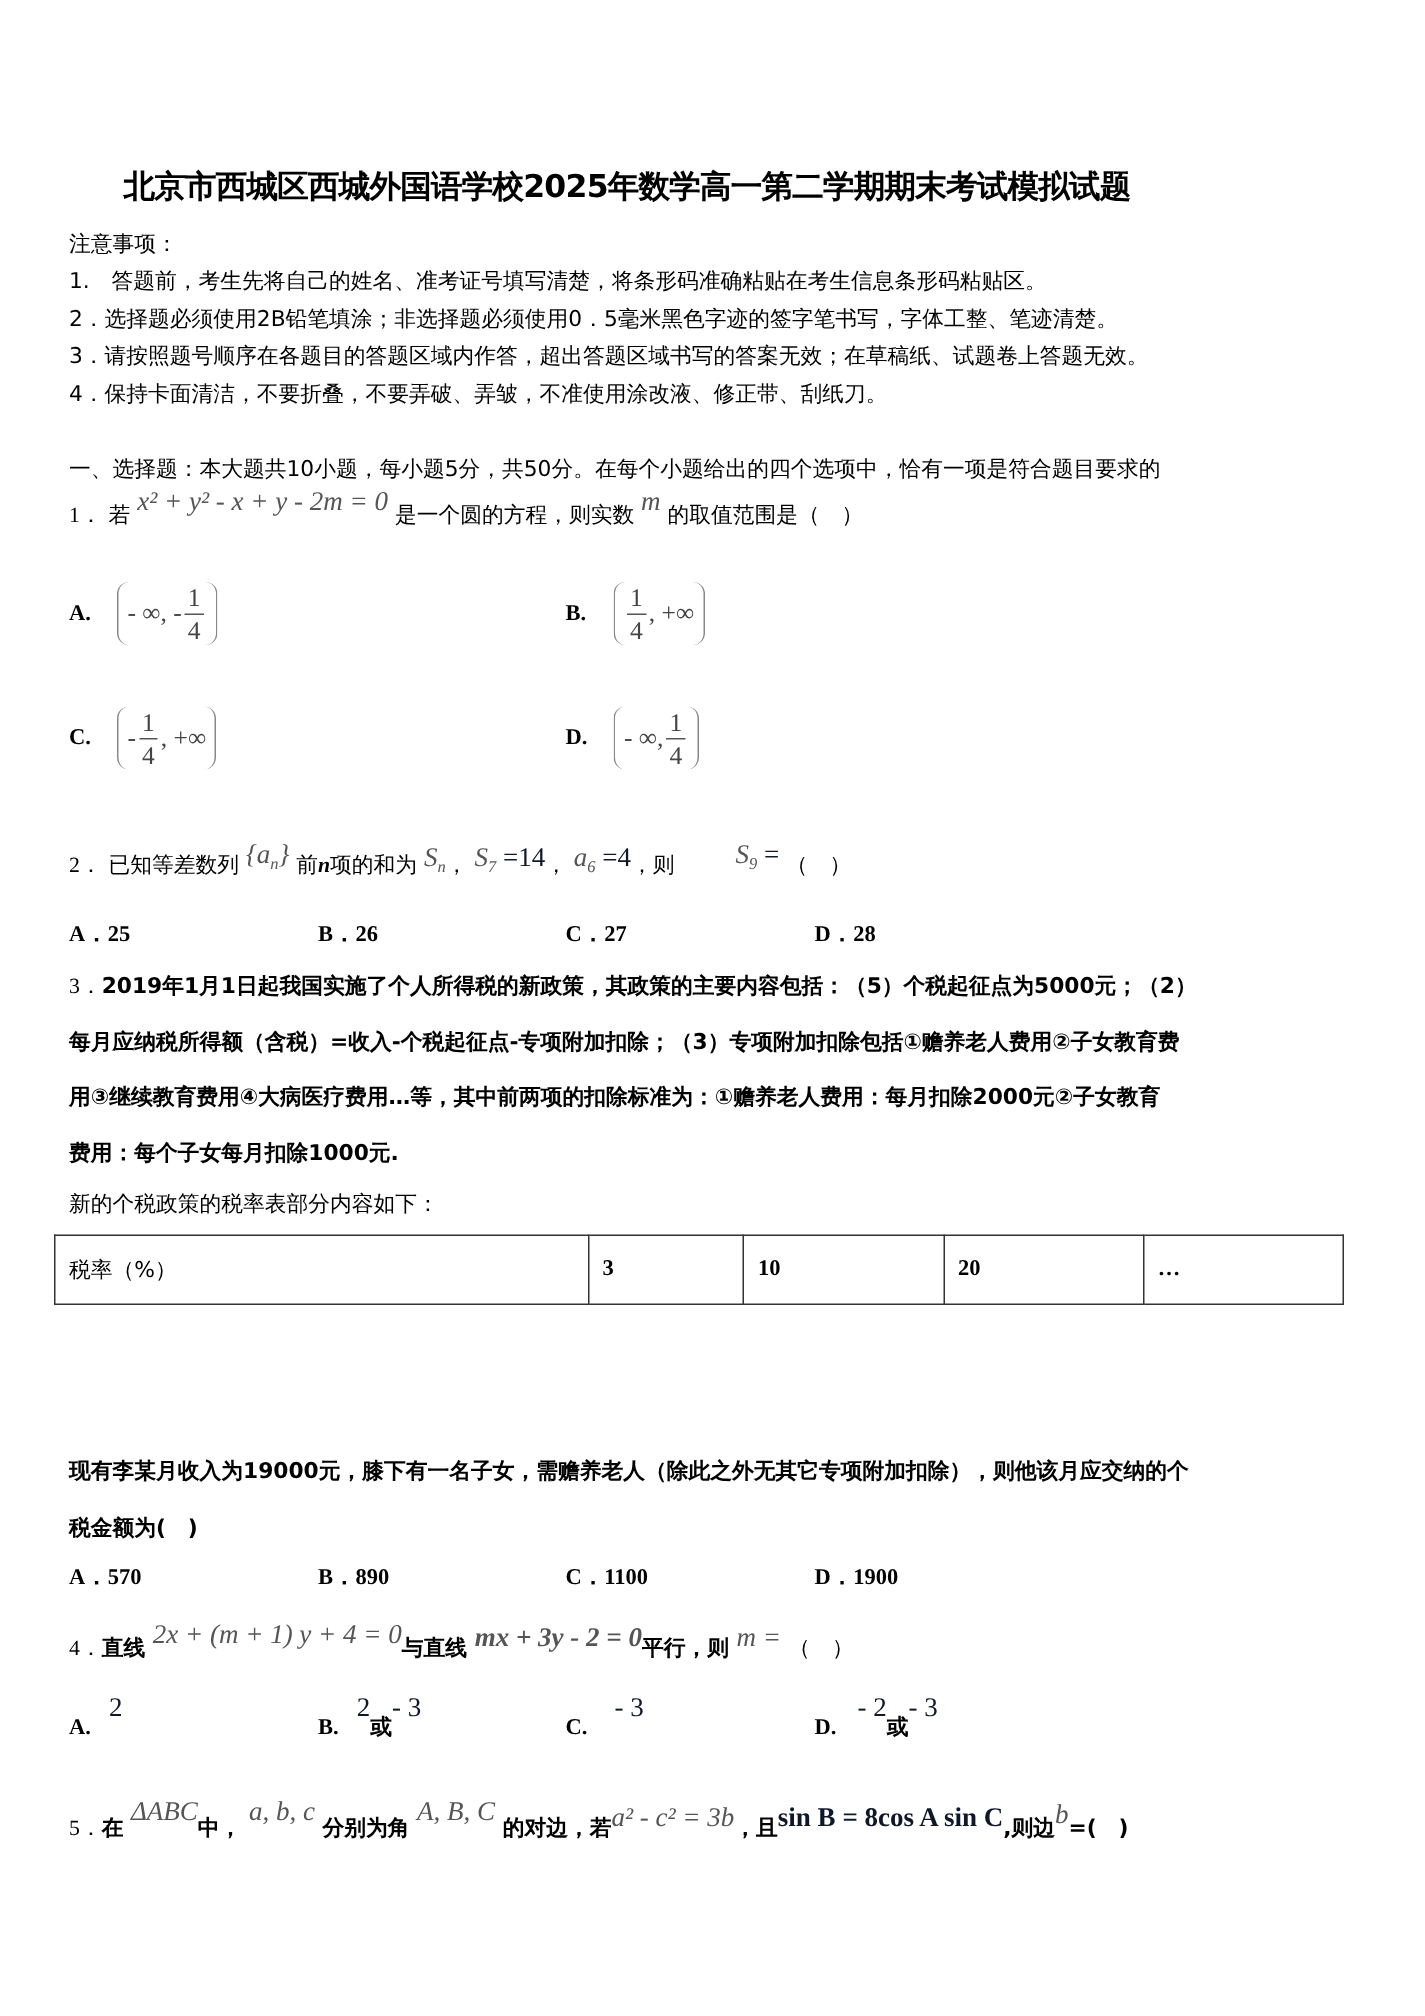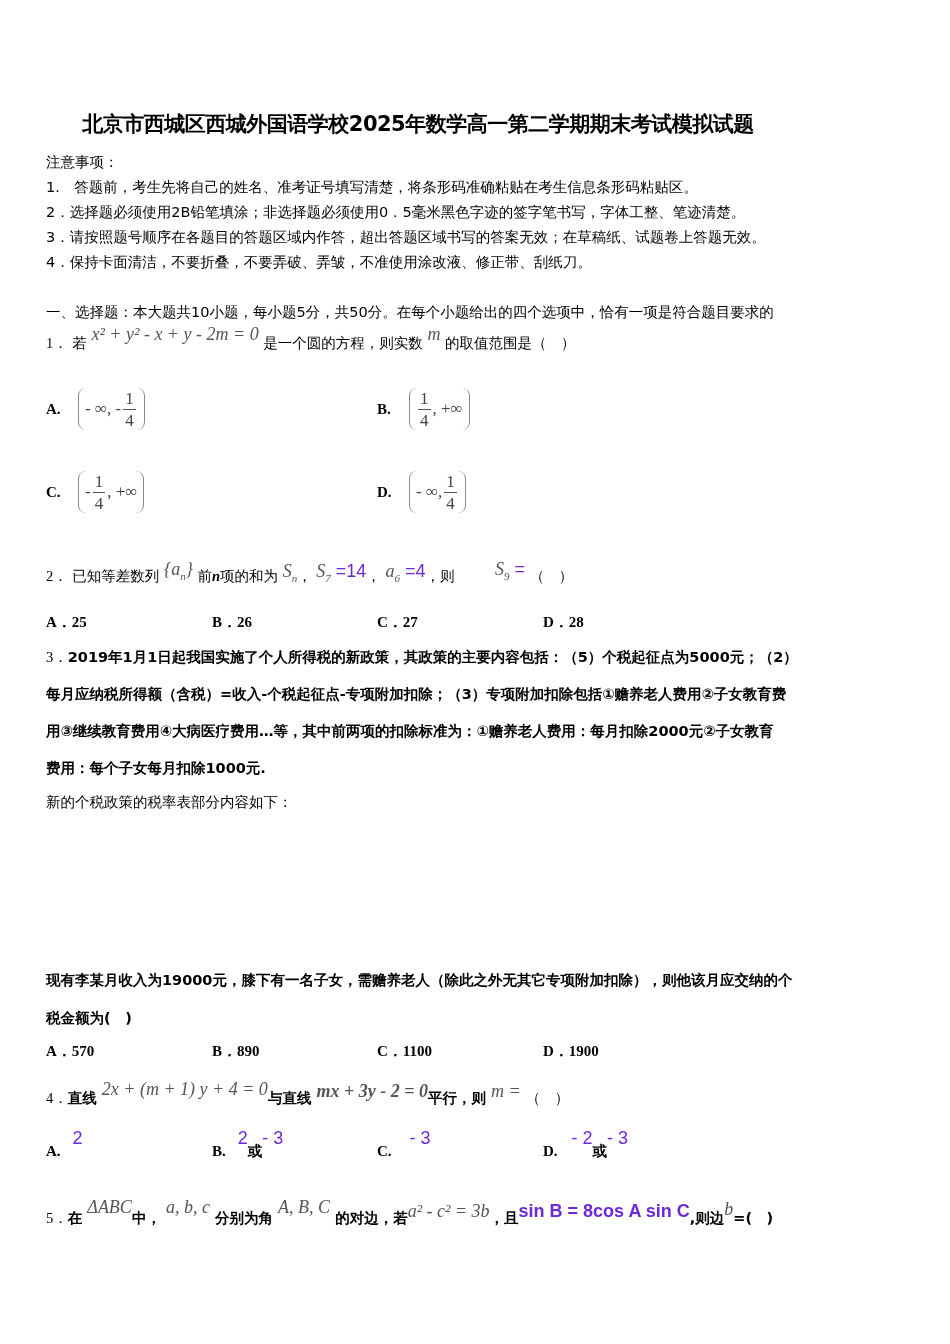--- a/index.html
+++ b/index.html
@@ -1,21 +1,21 @@
 <!DOCTYPE html>
 <html><head>
 <meta charset="utf-8">
 <style>
   html, body { margin: 0; padding: 0; background: #ffffff; }
   body { width: 950px; height: 1344px; position: relative; overflow: hidden; color: #000; font-family: "DejaVu Serif", serif; }
   .abs { position: absolute; white-space: nowrap; }
   .title { left: 0; width: 836px; top: 110px; text-align: center; font-family: "DejaVu Sans", sans-serif; font-weight: bold; font-size: 21px; letter-spacing: -0.5px; }
   .txt { font-size: 14.5px; font-family: "DejaVu Sans", sans-serif; }
   .b { font-weight: bold; }
-  .math { font-family: Liberation Sans, sans-serif; color: #6d28d9; font-size: 18px; }
+  .math { font-family: Liberation Serif, serif; color: #0f172a; font-size: 18px; }
   .mathi { font-family: "Liberation Serif", serif; color: #555; font-style: italic; font-size: 18px; }
   .sub { font-size: 11px; vertical-align: sub; }
   .optl { font-family: "Liberation Serif", serif; font-weight: bold; font-size: 15px; }
   .paren { display: inline-flex; align-items: center; border-left: 1px solid #888; border-right: 1px solid #888; border-radius: 8px; padding: 0 6px; height: 42px; font-family: "Liberation Serif", serif; font-size: 17px; color: #444; }
   .frac { display: inline-flex; flex-direction: column; align-items: center; margin: 0 2px; line-height: 1; }
   .frac .n { border-bottom: 1px solid #555; padding: 0 2px 2px; }
   .frac .d { padding-top: 2px; }
   table.tax { position: absolute; left: 36px; top: 823px; width: 860px; border-collapse: collapse; font-family: "DejaVu Sans", sans-serif; font-size: 14.5px; }
   table.tax td { border: 1.5px solid #333; height: 45px; padding: 0 9px; vertical-align: middle; }
   table.tax .num { font-family: "Liberation Serif", serif; color: #666; font-size: 17px; }
@@ -102,20 +102,27 @@
 <div class="abs optl" style="left:543px;top:613px;"><span>D．</span><span>28</span></div>
 
 <div class="abs txt b" style="left:46px;top:648px;"><span style="font-weight:normal;font-family:'Liberation Serif',serif;">3．</span><span>2019年1月1日起我国实施了个人所得税的新政策，其政策的主要内容包括：（5）个税起征点为5000元；（2）</span></div>
 <div class="abs txt b" style="left:46px;top:685px;">每月应纳税所得额（含税）=收入-个税起征点-专项附加扣除；（3）专项附加扣除包括①赡养老人费用②子女教育费</div>
 <div class="abs txt b" style="left:46px;top:722px;">用③继续教育费用④大病医疗费用…等，其中前两项的扣除标准为：①赡养老人费用：每月扣除2000元②子女教育</div>
 <div class="abs txt b" style="left:46px;top:759px;">费用：每个子女每月扣除1000元.</div>
 <div class="abs txt" style="left:46px;top:793px;">新的个税政策的税率表部分内容如下：</div>
 
 <table class="tax">
   <tbody>
+  <tr>
+    <td>税率（%）</td>
+    <td class="rate">3</td>
+    <td class="rate">10</td>
+    <td class="rate">20</td>
+    <td class="rate">…</td>
+  </tr>
 </tbody>
   </table>
 
 <div class="abs txt b" style="left:46px;top:971px;">现有李某月收入为19000元，膝下有一名子女，需赡养老人（除此之外无其它专项附加扣除），则他该月应交纳的个</div>
 <div class="abs txt b" style="left:46px;top:1009px;">税金额为(　)</div>
 <div class="abs optl" style="left:46px;top:1042px;"><span>A．</span><span>570</span></div>
 <div class="abs optl" style="left:212px;top:1042px;"><span>B．</span><span>890</span></div>
 <div class="abs optl" style="left:377px;top:1042px;"><span>C．</span><span>1100</span></div>
 <div class="abs optl" style="left:543px;top:1042px;"><span>D．</span><span>1900</span></div>
 

